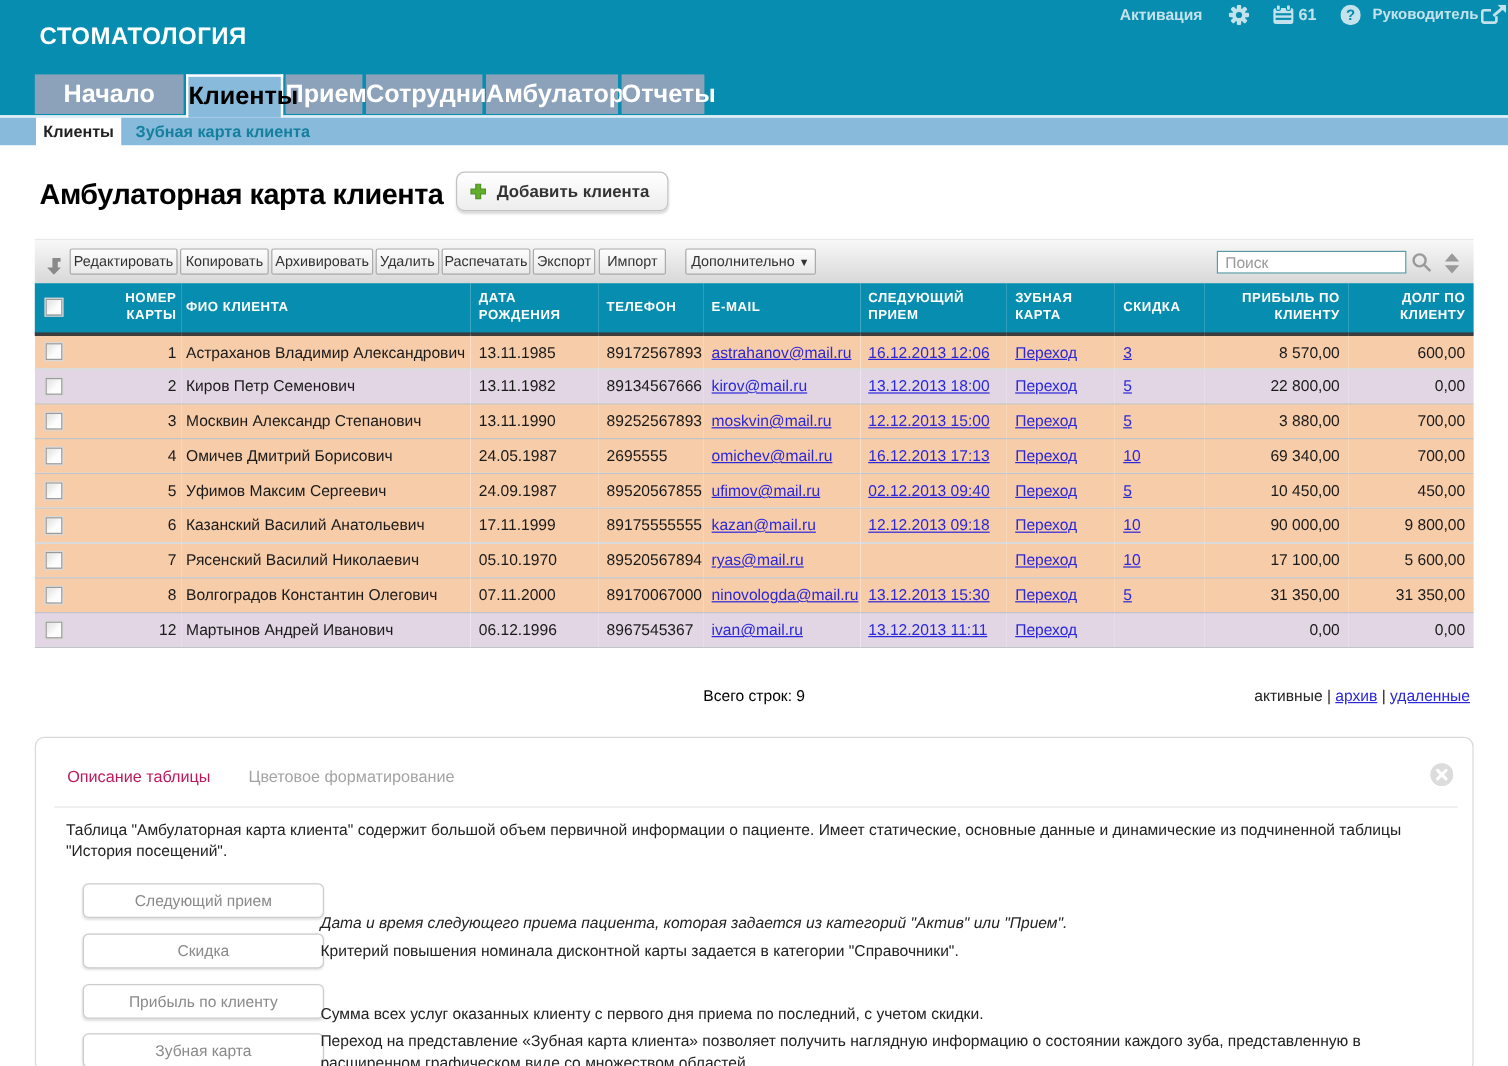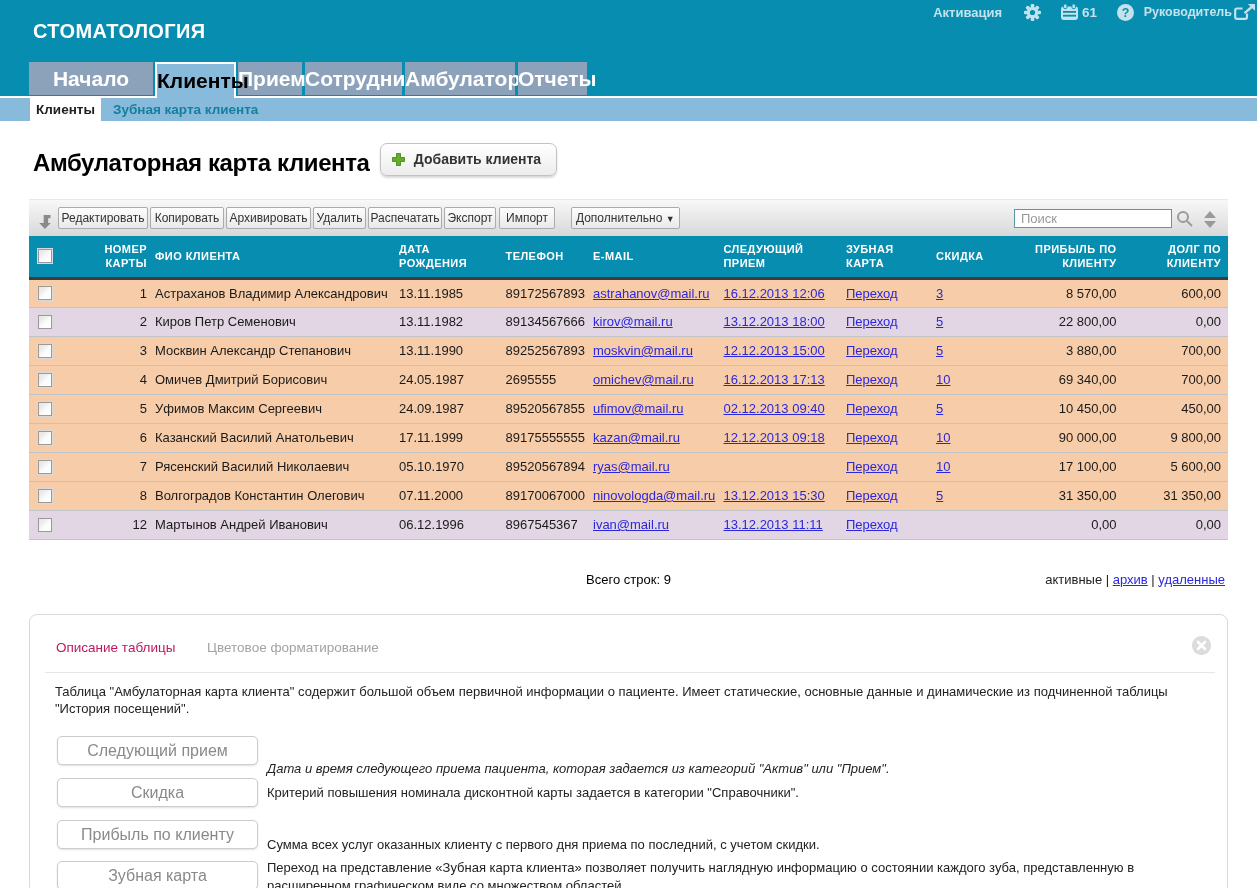--- a/index.html
+++ b/index.html
@@ -35,21 +35,21 @@
 input[type=checkbox] { appearance:none; -webkit-appearance:none; width:14px; height:14px; border:1px solid #9a9a9a; box-shadow:0 0 0 1px #d9d9d9; background:linear-gradient(135deg,#e9e9e9 20%,#fdfdfd 60%); display:block; margin:0 auto; }
 .statusc { position:absolute; top:571.5px; left:29px; width:1199px; text-align:center; font-size:13px; color:#000; }
 .statusr { position:absolute; top:571.5px; right:32px; font-size:13px; color:#222; }
 .panel { position:absolute; left:29px; top:614px; width:1199px; height:280px; border:1px solid #d9d9d9; border-radius:8px; background:#fff; }
 .ptab1 { position:absolute; left:26px; top:25px; font-size:13.5px; color:#be185d; }
 .ptab2 { position:absolute; left:177px; top:25px; font-size:13.5px; color:#a3a3a3; }
 .pclose { position:absolute; right:16px; top:21px; width:19px; height:19px; border-radius:50%; background:#dcdcdc; }
 .psep { position:absolute; left:15px; top:57px; width:1170px; height:1px; background:#e6e6e6; }
 .ppara { position:absolute; left:25px; top:68px; width:1120px; font-size:13px; color:#222; line-height:17px; }
 .prow { position:absolute; left:23px; width:1160px; }
-.pbtn { position:absolute; left:4px; top:0; width:201px; height:29px; border:1px solid #ccc; border-radius:5px; background:#fff; box-shadow:0 1px 2px rgba(0,0,0,0.12); color:#8a8a8a; font-size:16px; text-align:center; line-height:27px; }
+.pbtn { position:absolute; left:16px; top:0; width:201px; height:29px; border:1px solid #ccc; border-radius:5px; background:#fff; box-shadow:0 1px 2px rgba(0,0,0,0.12); color:#8a8a8a; font-size:13px; text-align:center; line-height:27px; }
 .pdesc { position:absolute; left:214px; font-size:13px; color:#222; line-height:18px; width:940px; }
 </style>
 </head>
 <body>
 <div class="topbar">
   <div class="topicons">
     <span class="t" style="right:285px;">Активация</span>
     <svg class="t" style="left:994px;top:4px;" width="17" height="17" viewBox="0 0 17 17">
         <g fill="#c3e2ec">
           <rect x="6.7" y="0" width="3.6" height="17" rx="1.2"></rect>

